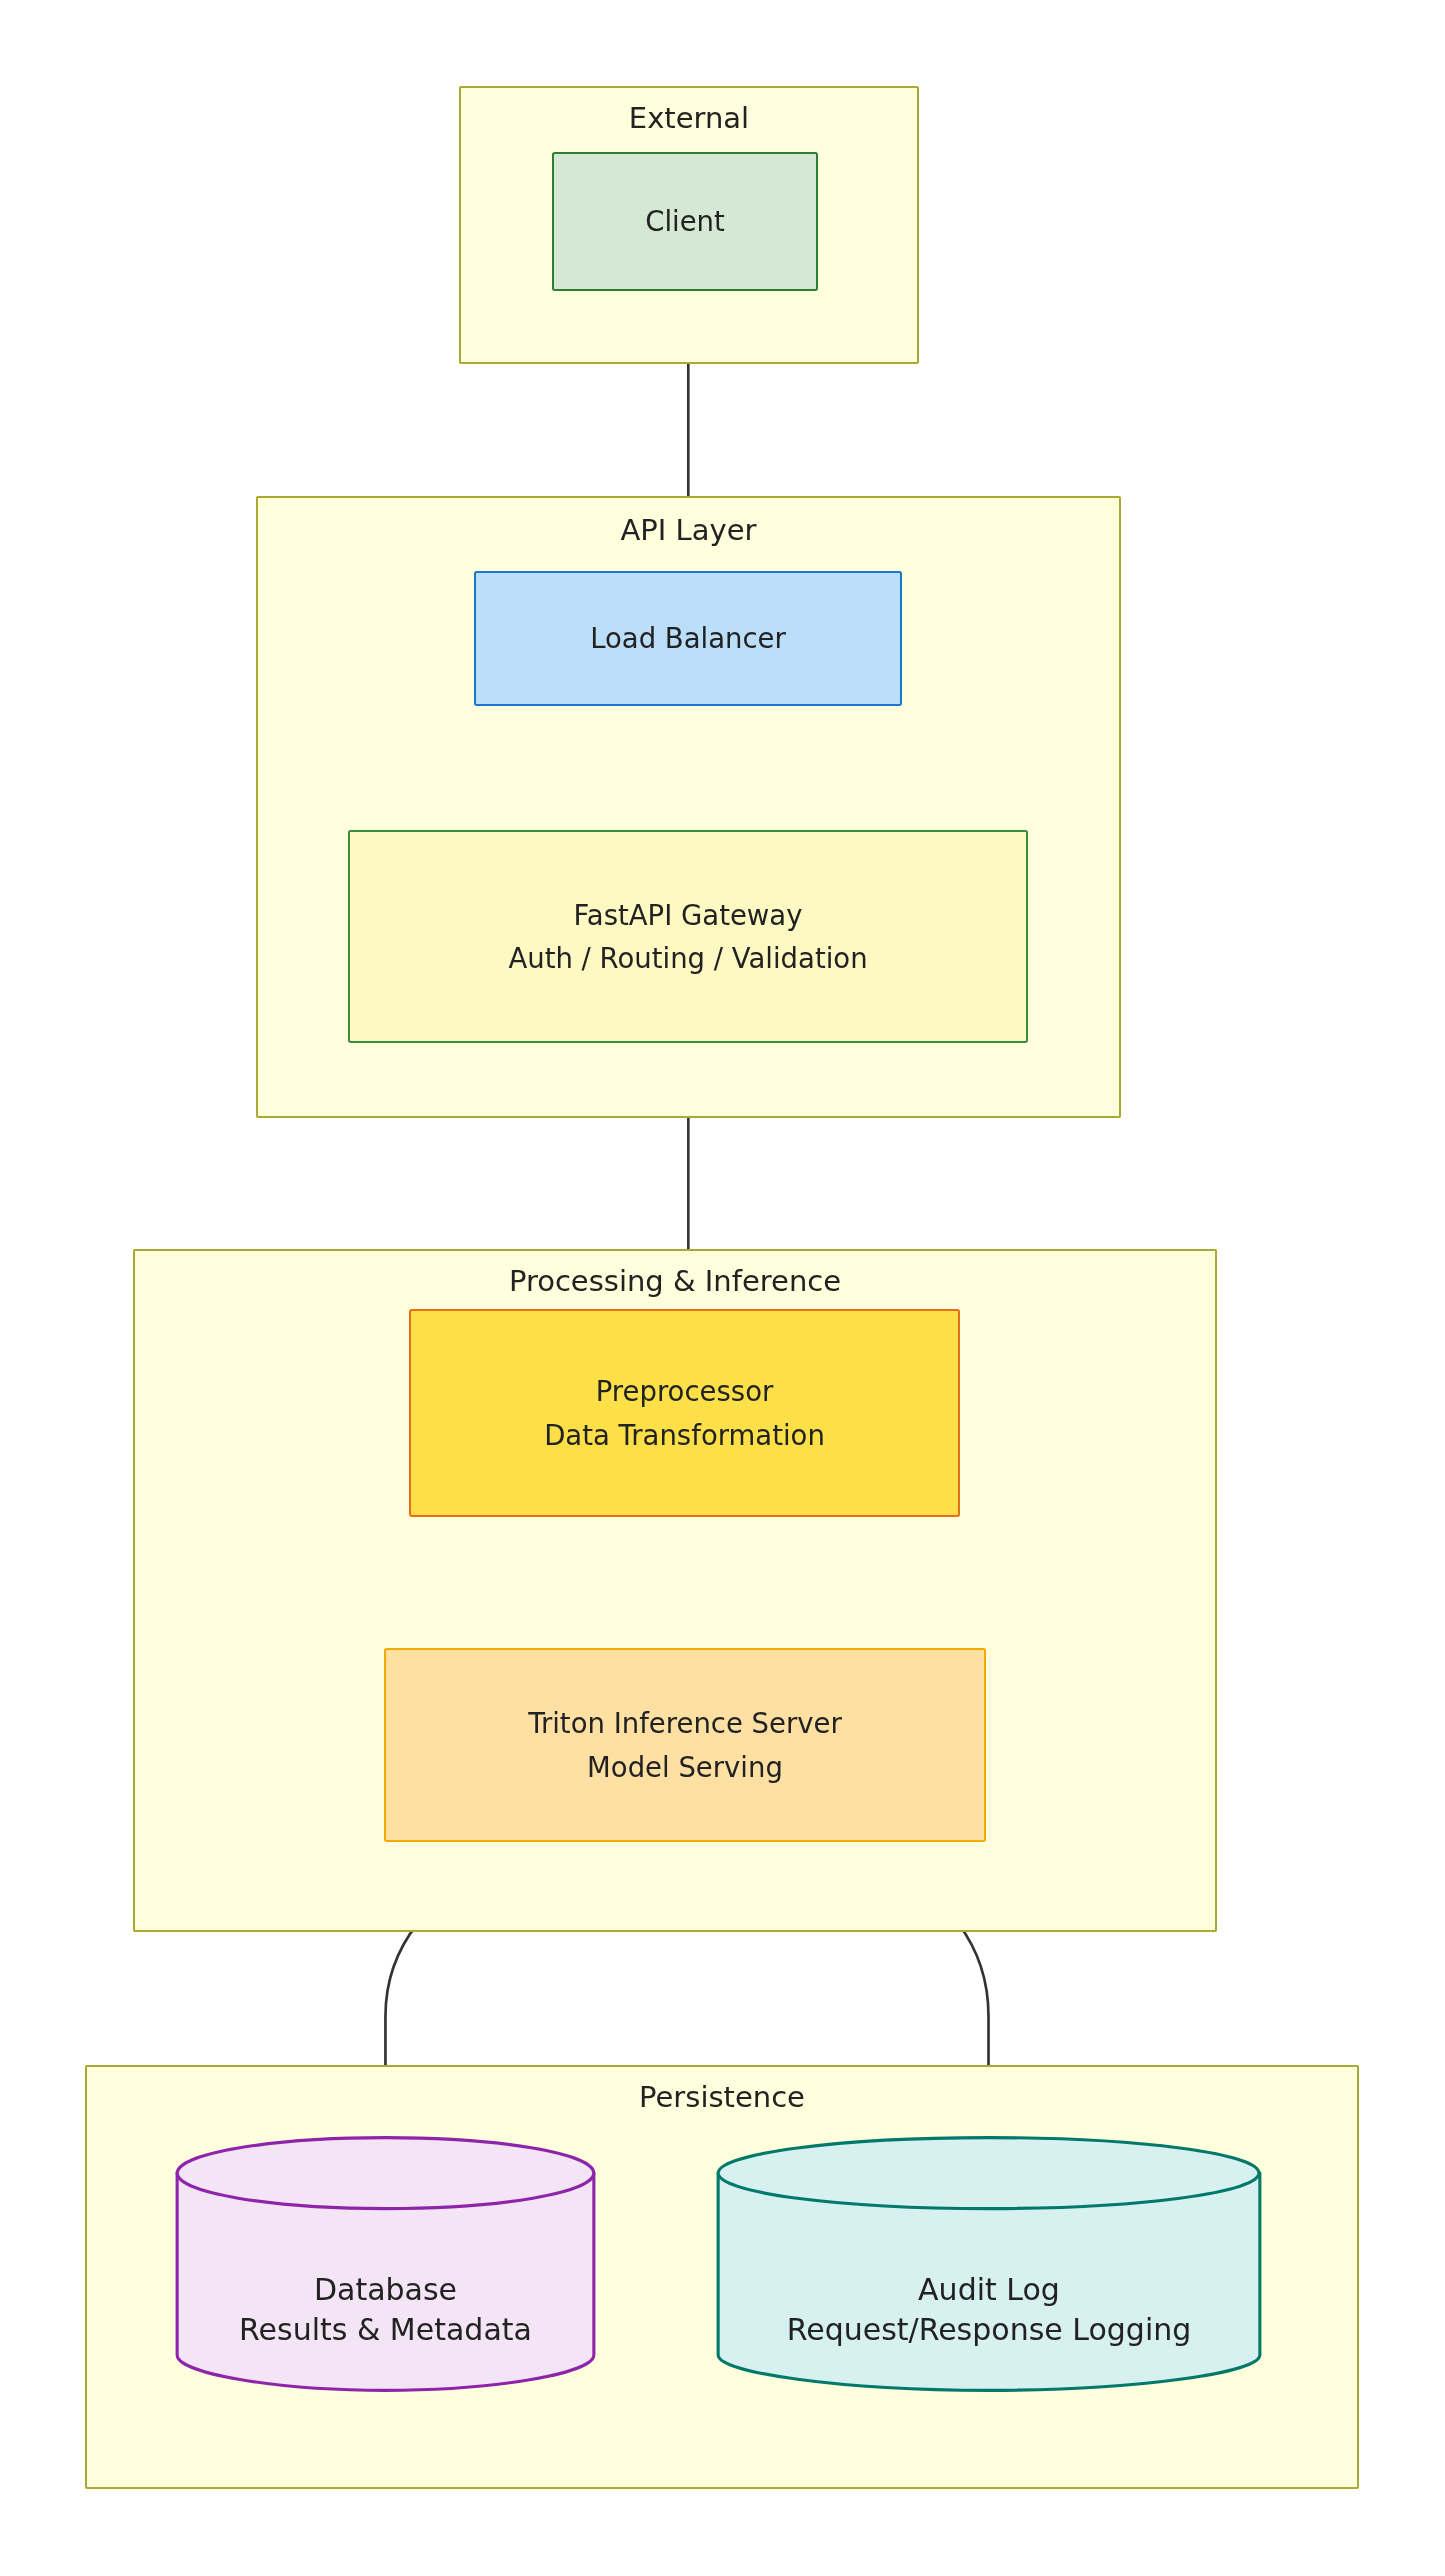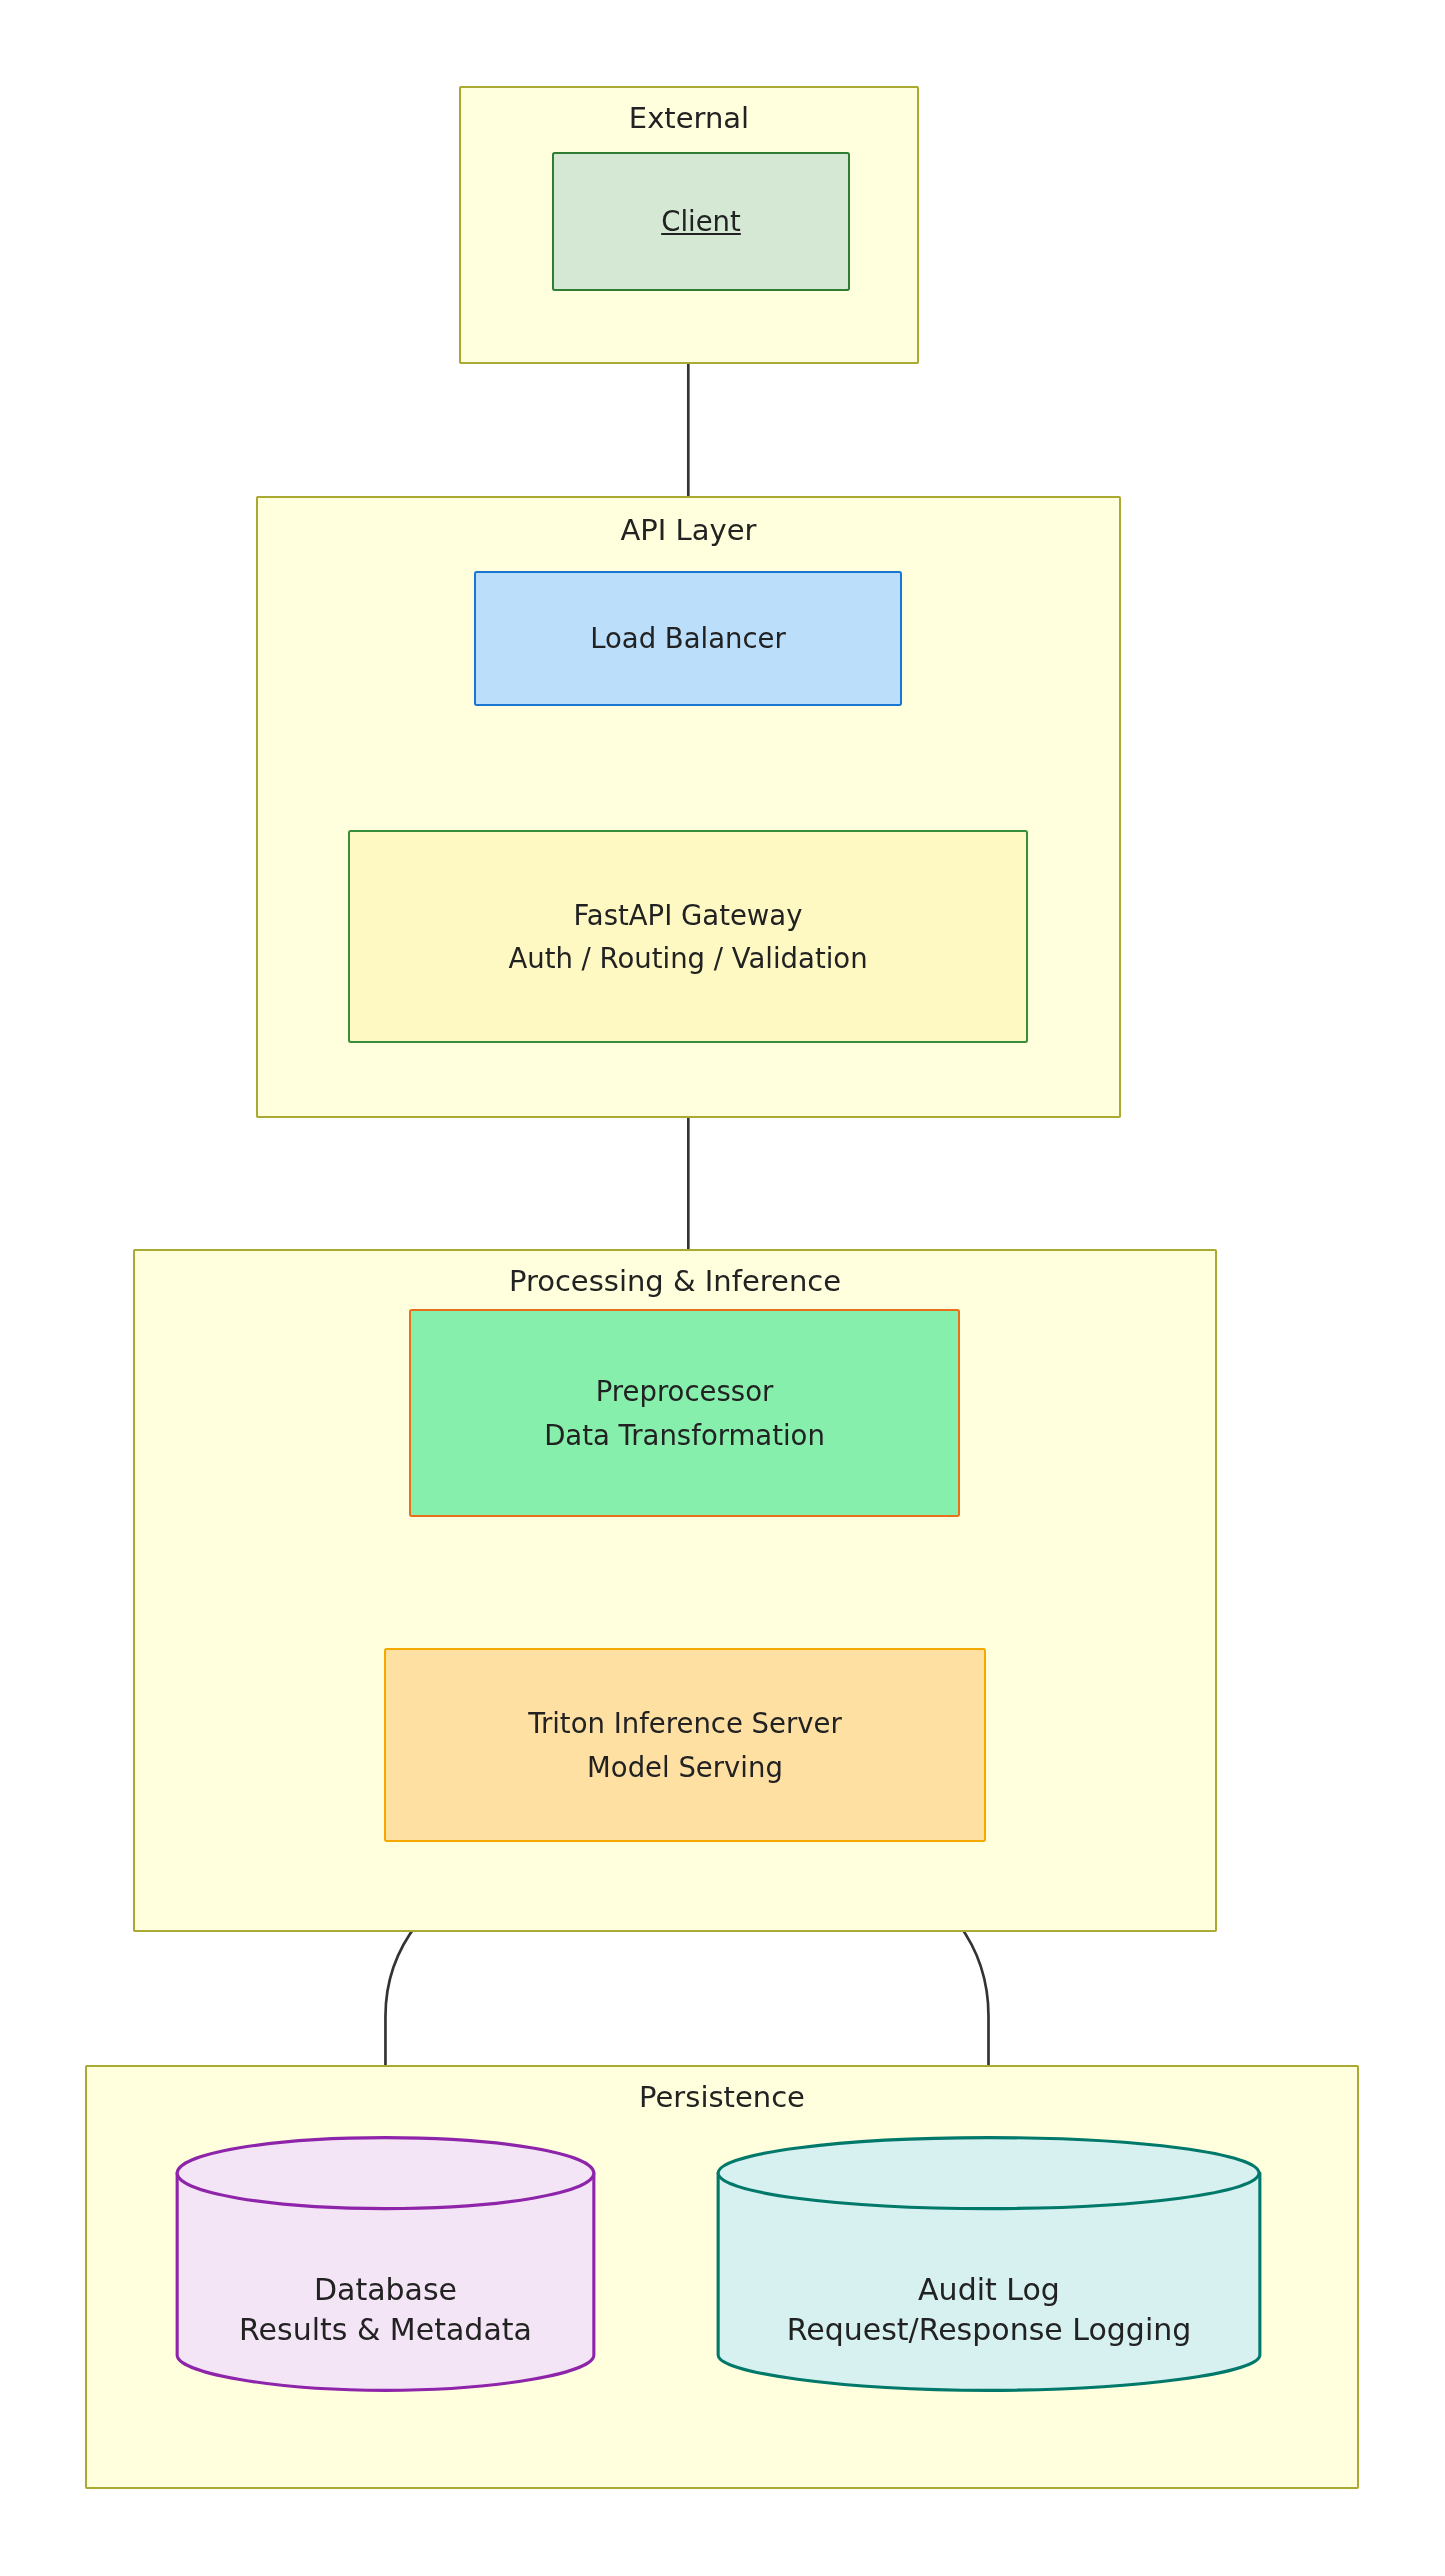--- a/index.html
+++ b/index.html
@@ -58,21 +58,21 @@
     color: #222222;
     font-size: 27.5px;
     line-height: 1.32;
     border-radius: 2.7px;
   }
   .node .line2 { margin-top: 7px; }
 
   .n-client   { background:#d5e8d4; border:2.7px solid #2e7d32; }
   .n-lb       { background:#bbdefb; border:2.7px solid #1976d2; }
   .n-gateway  { background:#fef9c3; border:2.7px solid #388e3c; }
-  .n-pre      { background:#86efac; border:2.7px solid #e8701a; }
+  .n-pre      { background:#fde047; border:2.7px solid #e8701a; }
   .n-triton   { background:#ffe0a3; border:2.7px solid #f5a800; }
 
   
   .cyl {
     position: absolute;
   }
   .cyl svg { position:absolute; left:0; top:0; }
   .cyl-text {
     position: absolute;
     left: 0;
@@ -114,21 +114,21 @@
 
   <div class="cluster" style="left:256px; top:496px; width:865px; height:622px;"></div>
   <div class="cluster-label" style="left:256px; top:489px; width:865px;margin-top:26px;">API Layer</div>
 
   <div class="cluster" style="left:133px; top:1249px; width:1084px; height:683px;"></div>
   <div class="cluster-label" style="left:133px; top:1266px; width:1084px;">Processing &amp; Inference</div>
 
   <div class="cluster" style="left:85px; top:2065px; width:1274px; height:424px;"></div>
   <div class="cluster-label" style="left:85px; top:2082px; width:1274px;">Persistence</div>
 
-  <div class="node n-client" style="left:552px; top:152px; width:298px; height:139px;text-decoration:underline;">
+  <div class="node n-client" style="left:552px; top:152px; width:266px; height:139px;">
     <span class="line1">Client</span>
   </div>
 
   <div class="node n-lb" style="left:474px; top:571px; width:428px; height:135px;">
     <span class="line1">Load Balancer</span>
   </div>
 
   <div class="node n-gateway" style="left:348px; top:830px; width:680px; height:213px;">
     <span class="line1">FastAPI Gateway</span>
     <span class="line2">Auth / Routing / Validation</span>

